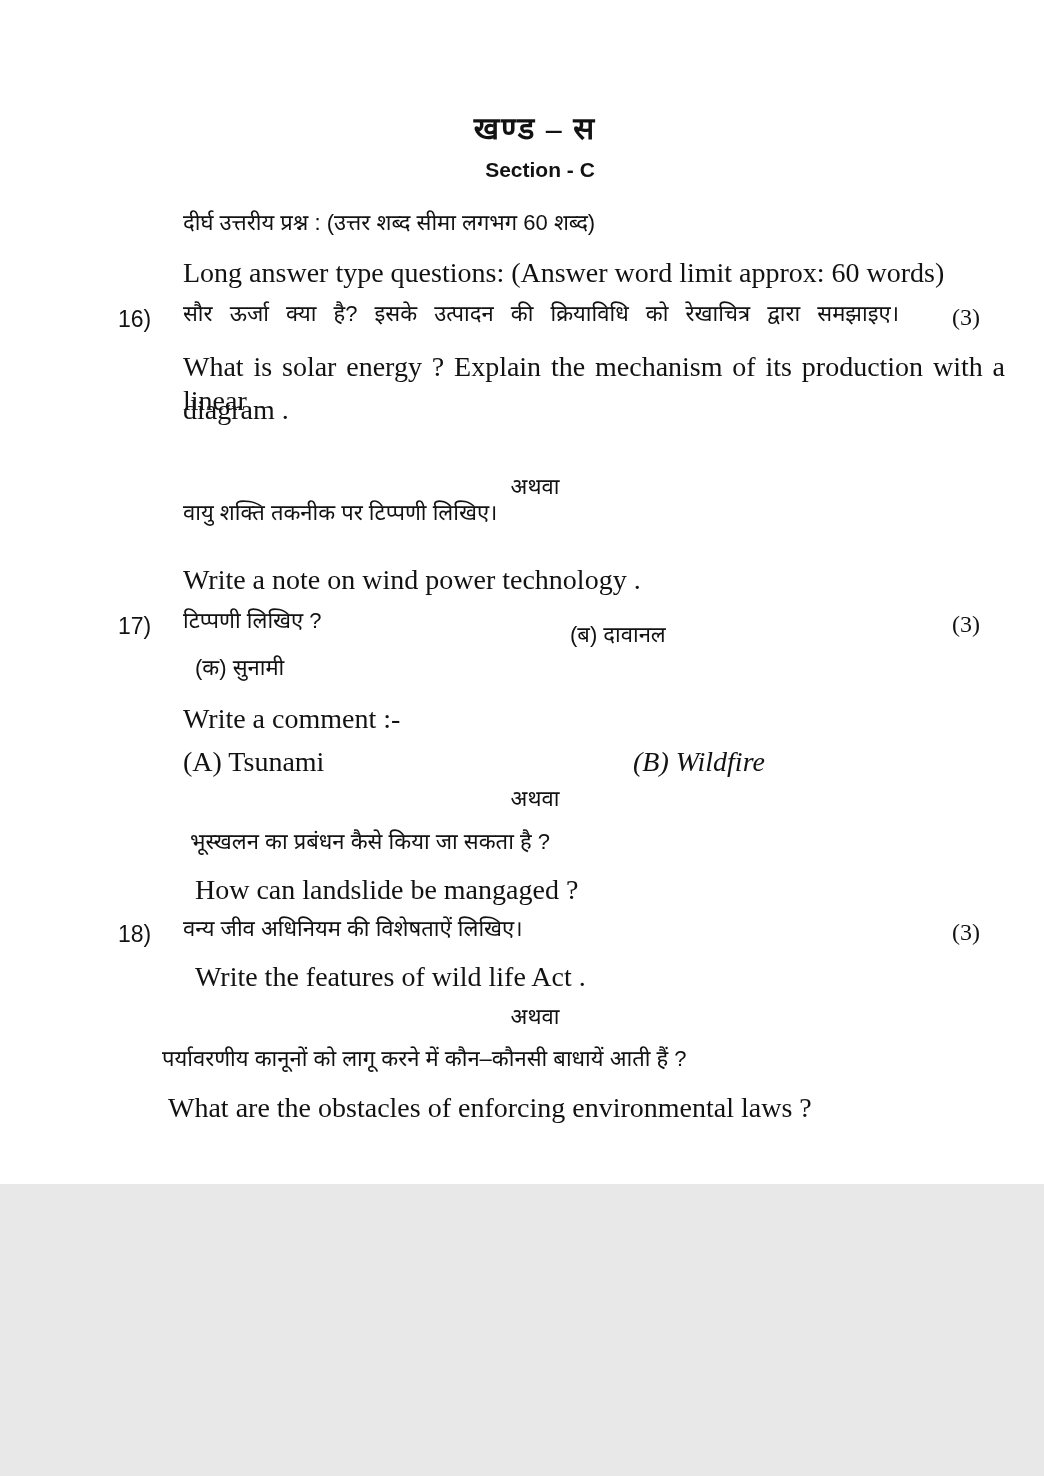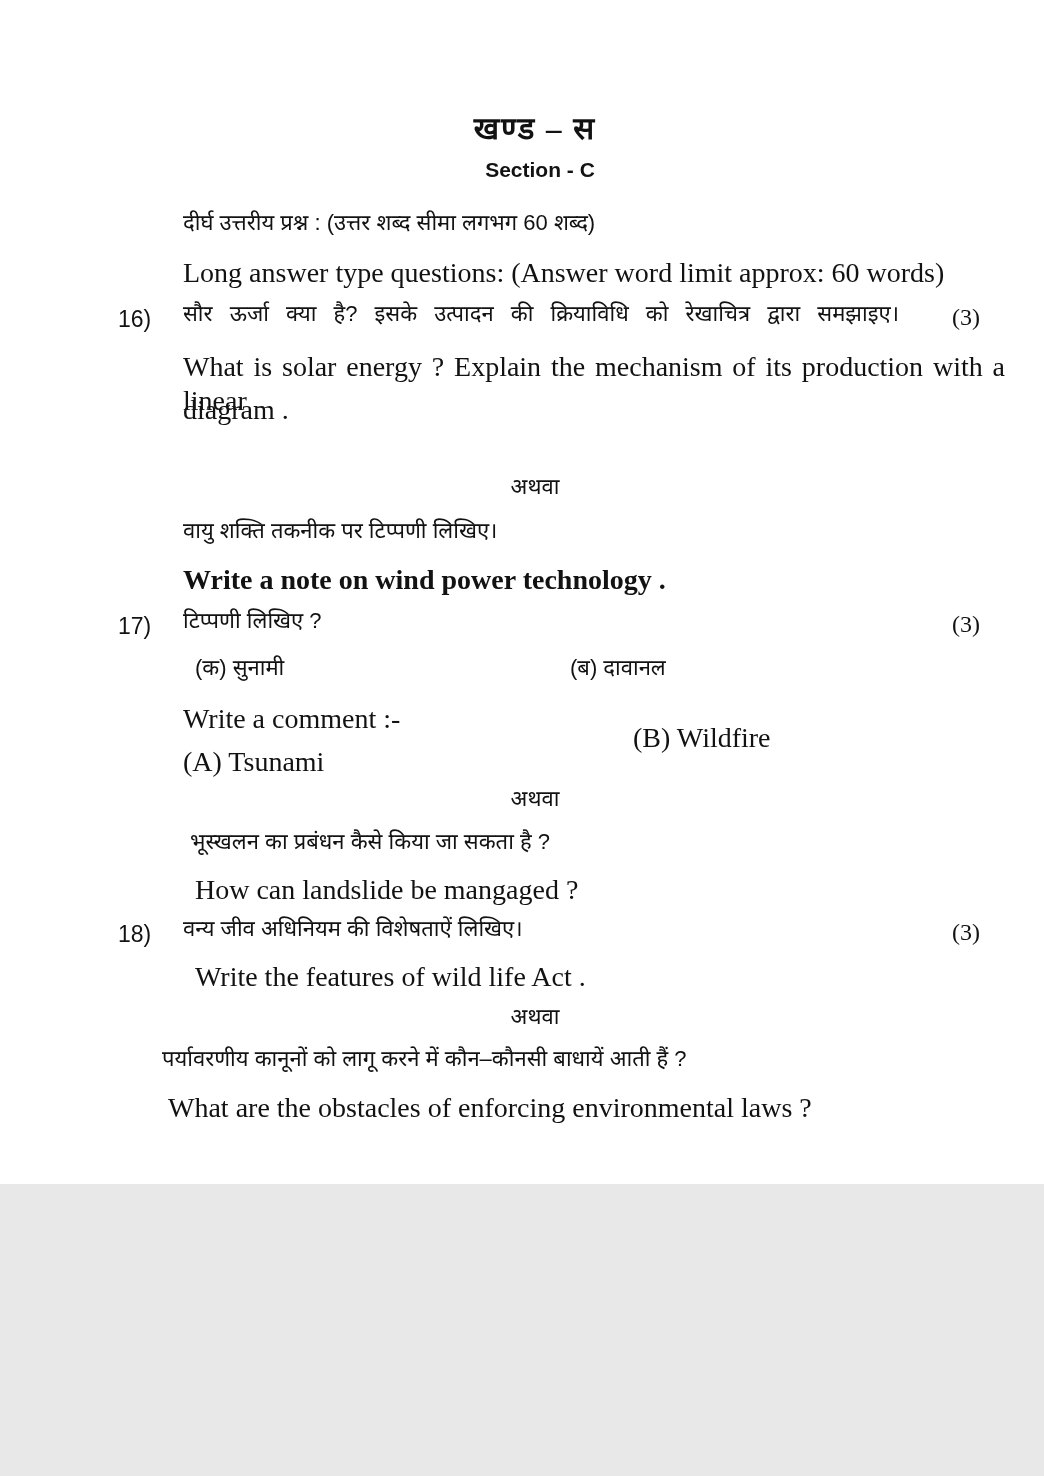--- a/index.html
+++ b/index.html
@@ -80,31 +80,31 @@
   <div class="line en" style="left:183px; top:256px;">Long answer type questions: (Answer word limit approx: 60 words)</div>
 
   <div class="line qnum" style="left:118px; top:306px;">16)</div>
   <div class="line hi justify" style="left:183px; top:301px; width:716px;">सौर ऊर्जा क्या है? इसके उत्पादन की क्रियाविधि को रेखाचित्र द्वारा समझाइए।</div>
   <div class="line marks" style="left:952px; top:304px;">(3)</div>
   <div class="line en justify" style="left:183px; top:350px; width:822px;">What is solar energy ? Explain the mechanism of its production with a linear</div>
   <div class="line en" style="left:183px; top:393px;">diagram .</div>
 
   <div class="line hi or-row" style="top:474px;">अथवा</div>
 
-  <div class="line hi" style="left:183px; top:518px;">वायु शक्ति तकनीक पर टिप्पणी लिखिए।</div>
-  <div class="line en" style="left:183px; top:563px;font-weight:bold;">Write a note on wind power technology .</div>
+  <div class="line hi" style="left:183px; top:500px;">वायु शक्ति तकनीक पर टिप्पणी लिखिए।</div>
+  <div class="line en" style="left:183px; top:563px;">Write a note on wind power technology .</div>
 
   <div class="line qnum" style="left:118px; top:613px;text-align:right;">17)</div>
   <div class="line hi" style="left:183px; top:608px;">टिप्पणी लिखिए  ?</div>
   <div class="line marks" style="left:952px; top:611px;">(3)</div>
   <div class="line hi" style="left:195px; top:655px;">(क) सुनामी</div>
-  <div class="line hi" style="left:570px; top:655px;">(ब) दावानल</div>
+  <div class="line hi" style="left:570px; top:622px;">(ब) दावानल</div>
   <div class="line en" style="left:183px; top:702px;">Write a comment :-</div>
   <div class="line en" style="left:183px; top:745px;">(A) Tsunami</div>
-  <div class="line en" style="left:633px; top:721px;">(B) Wildfire</div>
+  <div class="line en" style="left:633px; top:745px;font-style:italic;">(B) Wildfire</div>
 
   <div class="line hi or-row" style="top:786px;">अथवा</div>
 
   <div class="line hi" style="left:190px; top:829px;">भूस्खलन का प्रबंधन कैसे किया जा सकता है ?</div>
   <div class="line en" style="left:195px; top:873px;">How can landslide be mangaged ?</div>
 
   <div class="line qnum" style="left:118px; top:921px;">18)</div>
   <div class="line hi" style="left:183px; top:916px;">वन्य जीव अधिनियम की विशेषताऐं लिखिए।</div>
   <div class="line marks" style="left:952px; top:919px;">(3)</div>
   <div class="line en" style="left:195px; top:960px;">Write the features of wild life Act .</div>

